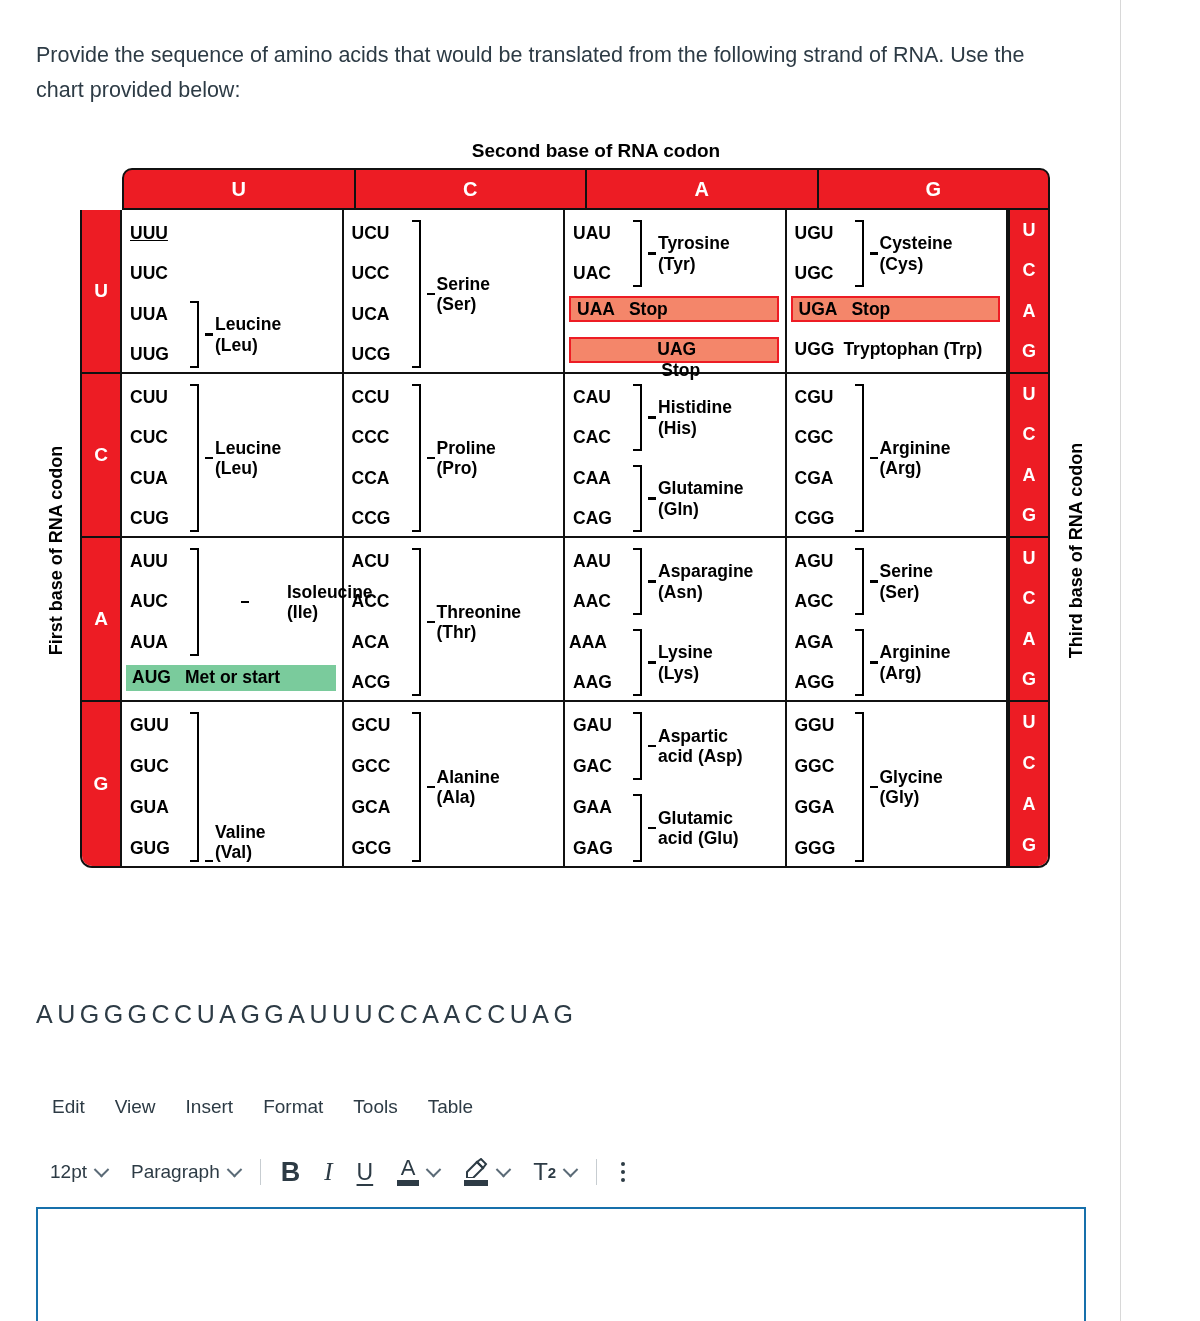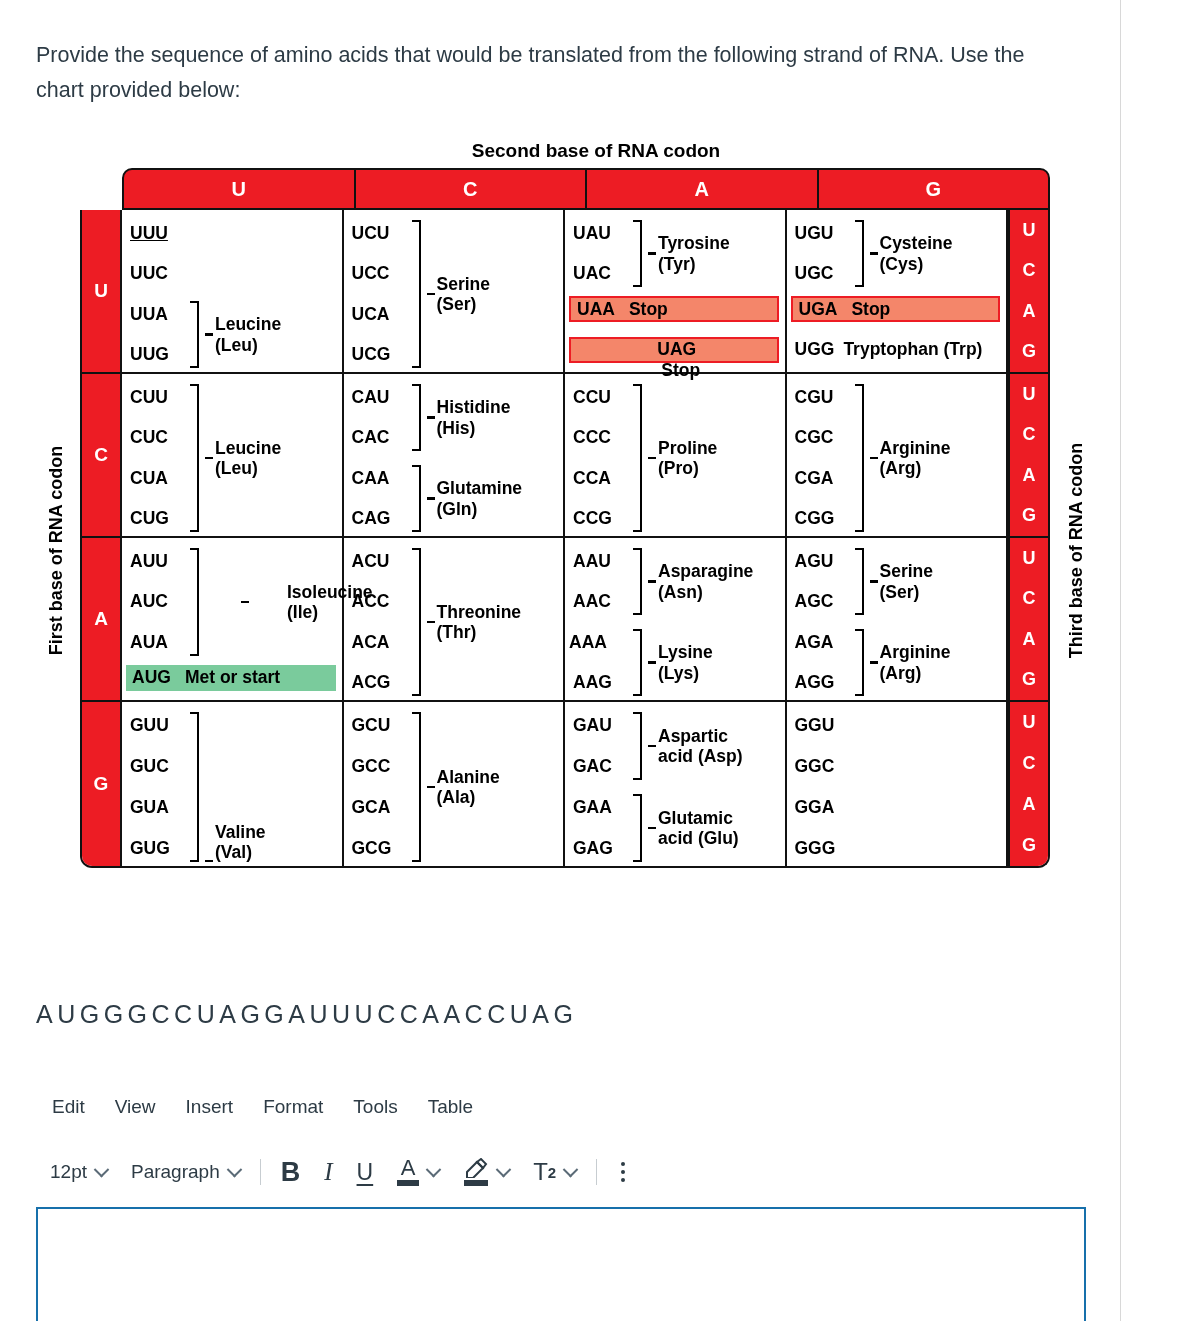--- a/index.html
+++ b/index.html
@@ -283,50 +283,50 @@
             <div class="plain" style="left: 8px; top: calc(50% + 5px); height: calc(25% - 4px);">CUA</div>
             <div class="plain" style="left: 8px; top: calc(75% + 5px); height: calc(25% - 4px);">CUG</div>
             <div class="group" style="left: 68px; top: calc(0% + 10px); height: calc(100% - 14px);">
               <div class="brk" style="height: 100%;"></div>
               <div class="gdash"></div>
               <div class="gname">Leucine
 (Leu)</div>
             </div>
           </div>
           <div class="cell">
+            <div class="plain" style="left: 8px; top: calc(0% + 5px); height: calc(25% - 4px);">CCU</div>
+            <div class="plain" style="left: 8px; top: calc(25% + 5px); height: calc(25% - 4px);">CCC</div>
+            <div class="plain" style="left: 8px; top: calc(50% + 5px); height: calc(25% - 4px);">CCA</div>
+            <div class="plain" style="left: 8px; top: calc(75% + 5px); height: calc(25% - 4px);">CCG</div>
+            <div class="group" style="left: 68px; top: calc(0% + 10px); height: calc(100% - 14px);">
+              <div class="brk" style="height: 100%;"></div>
+              <div class="gdash"></div>
+              <div class="gname">Proline
+(Pro)</div>
+            </div>
+          </div>
+          <div class="cell">
             <div class="plain" style="left: 8px; top: calc(0% + 5px); height: calc(25% - 4px);">CAU</div>
             <div class="plain" style="left: 8px; top: calc(25% + 5px); height: calc(25% - 4px);">CAC</div>
             <div class="plain" style="left: 8px; top: calc(50% + 5px); height: calc(25% - 4px);">CAA</div>
             <div class="plain" style="left: 8px; top: calc(75% + 5px); height: calc(25% - 4px);">CAG</div>
             <div class="group" style="left: 68px; top: calc(0% + 10px); height: calc(50% - 14px);">
               <div class="brk" style="height: 100%;"></div>
               <div class="gdash"></div>
               <div class="gname">Histidine
 (His)</div>
             </div>
             <div class="group" style="left: 68px; top: calc(50% + 10px); height: calc(50% - 14px);">
               <div class="brk" style="height: 100%;"></div>
               <div class="gdash"></div>
               <div class="gname">Glutamine
 (Gln)</div>
             </div>
           </div>
           <div class="cell">
-            <div class="plain" style="left: 8px; top: calc(0% + 5px); height: calc(25% - 4px);">CCU</div>
-            <div class="plain" style="left: 8px; top: calc(25% + 5px); height: calc(25% - 4px);">CCC</div>
-            <div class="plain" style="left: 8px; top: calc(50% + 5px); height: calc(25% - 4px);">CCA</div>
-            <div class="plain" style="left: 8px; top: calc(75% + 5px); height: calc(25% - 4px);">CCG</div>
-            <div class="group" style="left: 68px; top: calc(0% + 10px); height: calc(100% - 14px);">
-              <div class="brk" style="height: 100%;"></div>
-              <div class="gdash"></div>
-              <div class="gname">Proline
-(Pro)</div>
-            </div>
-          </div>
-          <div class="cell">
             <div class="plain" style="left: 8px; top: calc(0% + 5px); height: calc(25% - 4px);">CGU</div>
             <div class="plain" style="left: 8px; top: calc(25% + 5px); height: calc(25% - 4px);">CGC</div>
             <div class="plain" style="left: 8px; top: calc(50% + 5px); height: calc(25% - 4px);">CGA</div>
             <div class="plain" style="left: 8px; top: calc(75% + 5px); height: calc(25% - 4px);">CGG</div>
             <div class="group" style="left: 68px; top: calc(0% + 10px); height: calc(100% - 14px);">
               <div class="brk" style="height: 100%;"></div>
               <div class="gdash"></div>
               <div class="gname">Arginine
 (Arg)</div>
             </div>
@@ -452,20 +452,26 @@
               <div class="gdash"></div>
               <div class="gname">Glutamic
 acid (Glu)</div>
             </div>
           </div>
           <div class="cell">
             <div class="plain" style="left: 8px; top: calc(0% + 5px); height: calc(25% - 4px);">GGU</div>
             <div class="plain" style="left: 8px; top: calc(25% + 5px); height: calc(25% - 4px);">GGC</div>
             <div class="plain" style="left: 8px; top: calc(50% + 5px); height: calc(25% - 4px);">GGA</div>
             <div class="plain" style="left: 8px; top: calc(75% + 5px); height: calc(25% - 4px);">GGG</div>
+            <div class="group" style="left: 68px; top: calc(0% + 10px); height: calc(100% - 14px);">
+              <div class="brk" style="height: 100%;"></div>
+              <div class="gdash"></div>
+              <div class="gname">Glycine
+(Gly)</div>
+            </div>
           </div>
           <div class="third-base">
             <div>U</div>
             <div>C</div>
             <div>A</div>
             <div>G</div>
           </div>
         </div>
       </div>
   </div>

